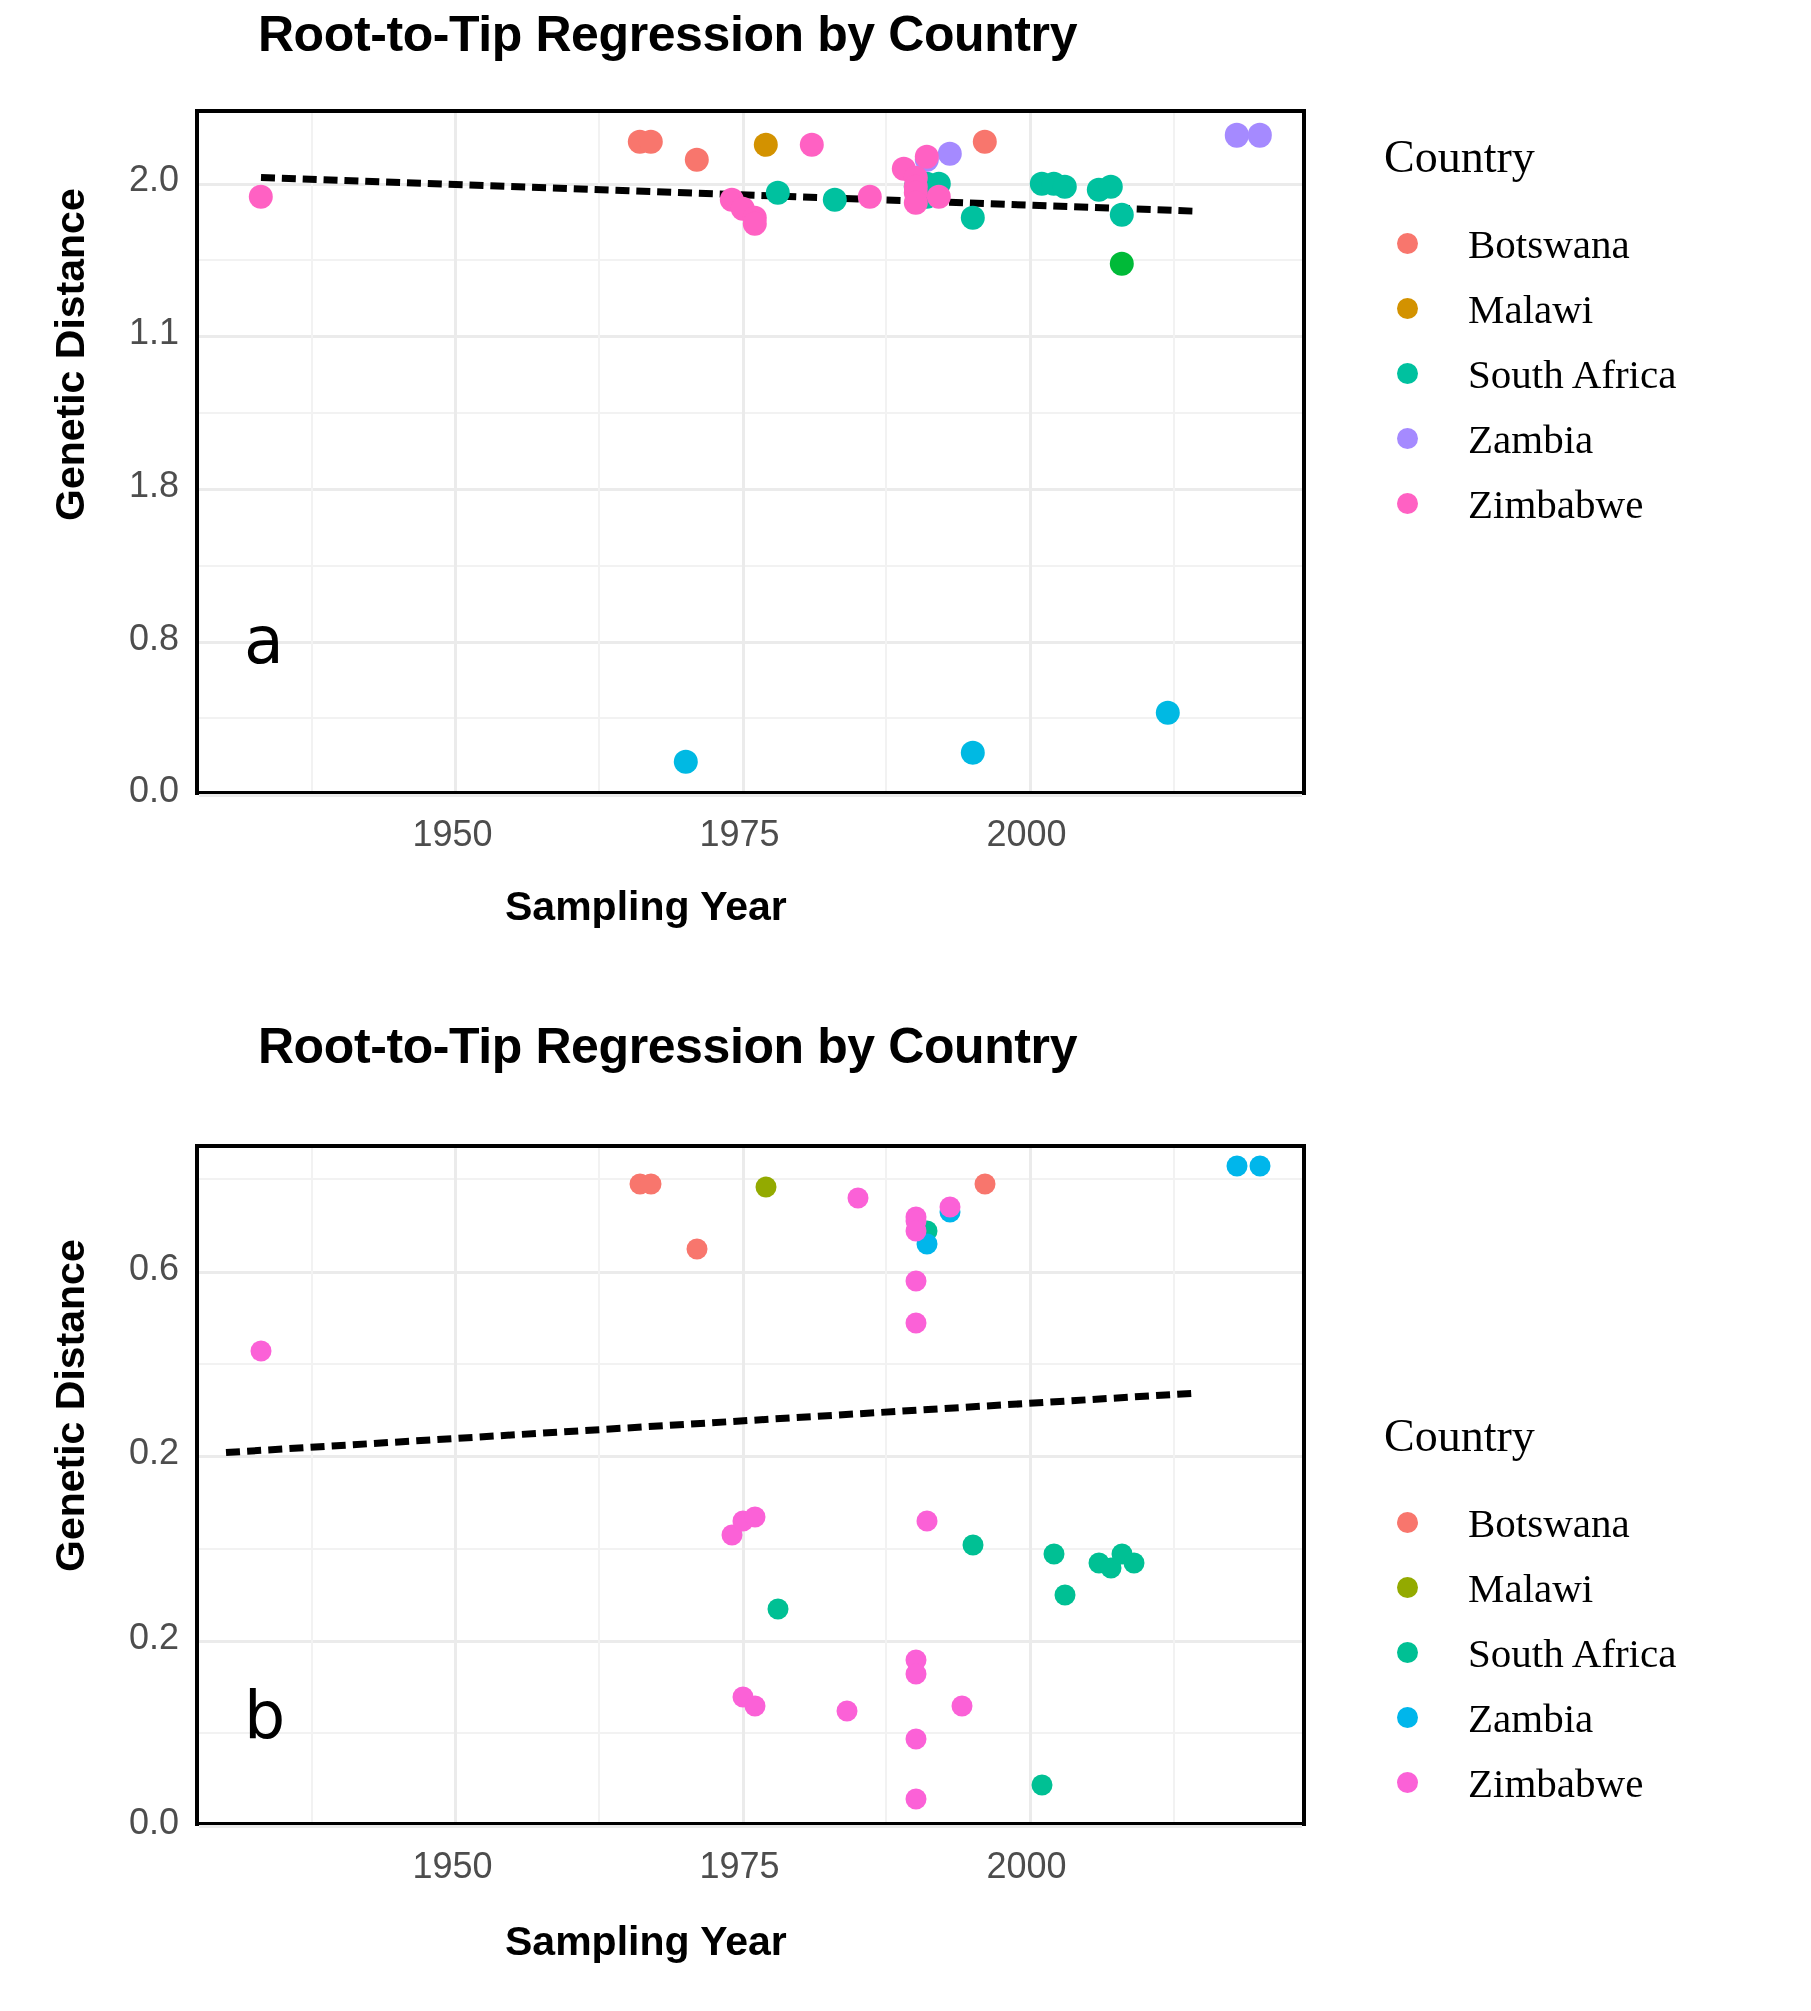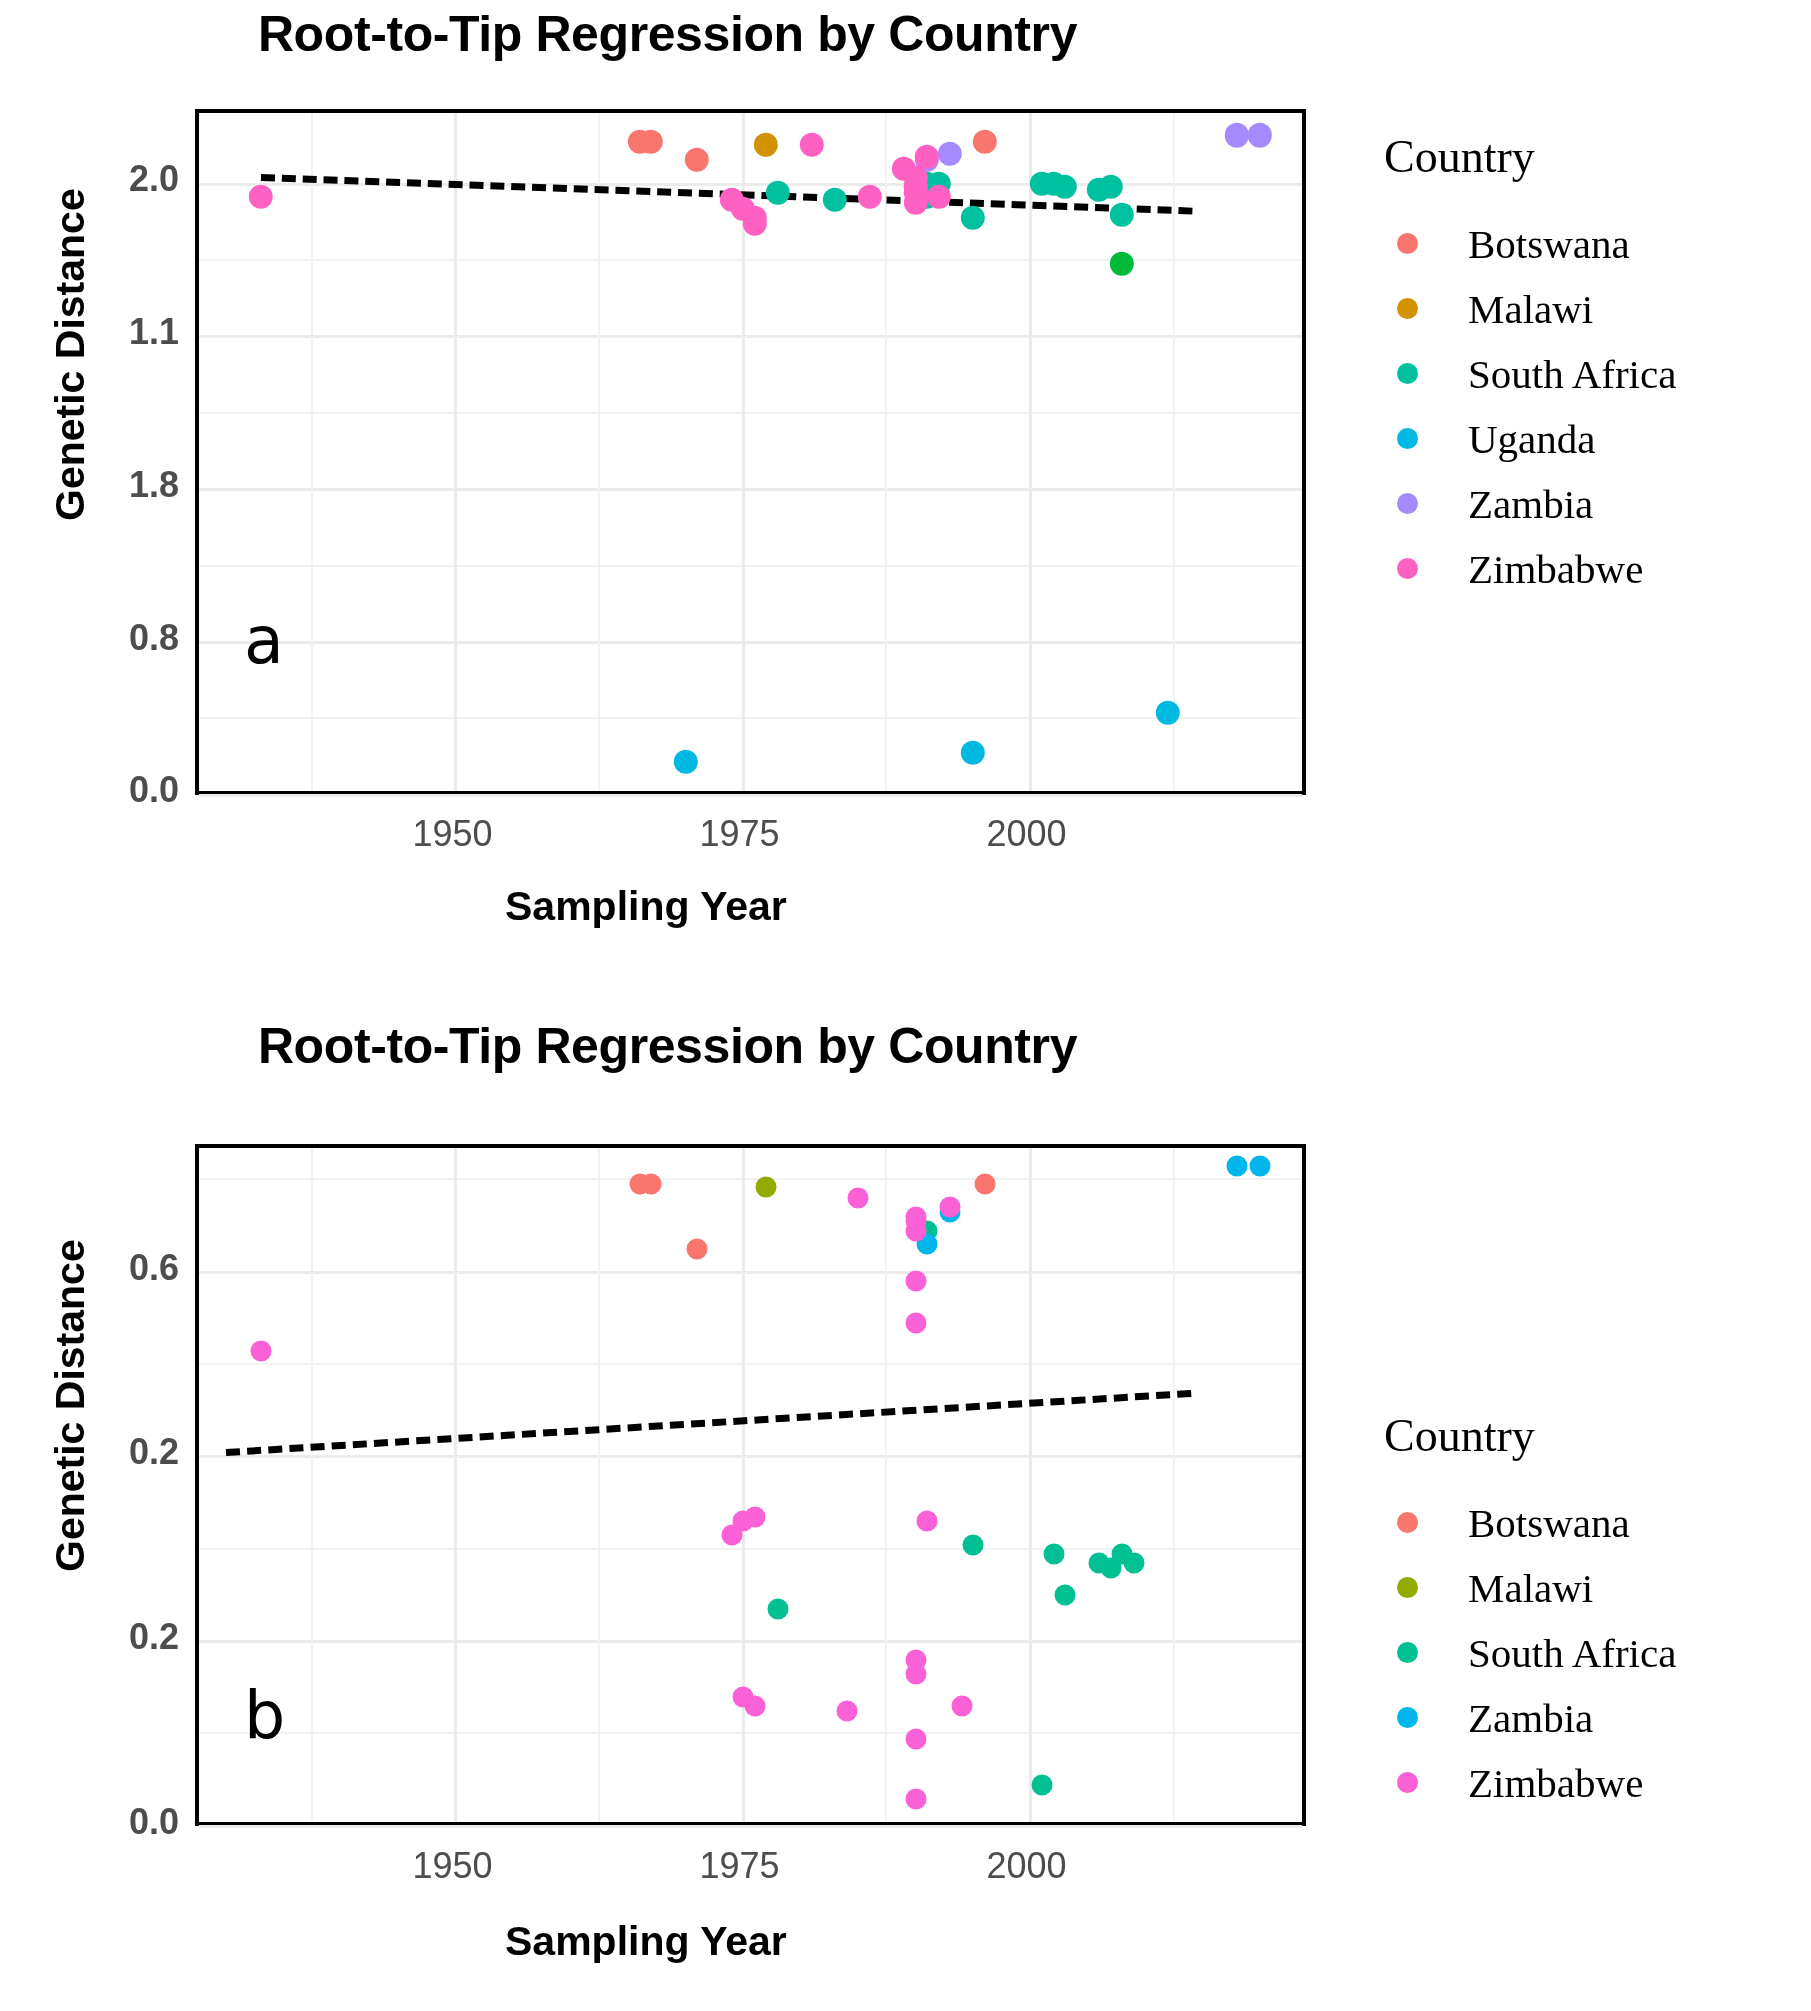--- a/index.html
+++ b/index.html
@@ -23,21 +23,21 @@
   }
   .xlab{position:absolute;font-weight:bold;font-size:41px;color:#000;white-space:nowrap;}
 
   .panel-box{position:absolute;background:#ffffff;border:4.1px solid #000;box-sizing:border-box;}
 
   .grid-line{position:absolute;background:#ebebeb;}
   .grid-h{left:0;right:0;height:3.3px;}
   .grid-v{top:0;bottom:0;width:3.3px;}
 
   .tick-label{position:absolute;font-size:36px;color:#4d4d4d;white-space:nowrap;}
-  .ytick{text-align:right;font-weight:bold;}
+  .ytick{text-align:right;}
   .xtick{text-align:center;}
 
   .pt{position:absolute;border-radius:50%;transform:translate(-50%,-50%);}
 
   .trend{position:absolute;height:0;border-top:7.3px dashed #000;}
 
   .panel-letter{position:absolute;font-size:65px;color:#000;font-family:"DejaVu Sans",sans-serif;}
 
   .legend{position:absolute;font-family:Liberation Serif, serif;}
   .legend-title{font-size:46px;color:#000;margin-bottom:28px;white-space:nowrap;}
@@ -149,26 +149,20 @@
             <span class="legend-label">Malawi</span>
           </div>
           <div class="legend-row">
             <span class="legend-key">
               <span class="legend-dot" style="background: rgb(0, 193, 159);"></span>
             </span>
             <span class="legend-label">South Africa</span>
           </div>
           <div class="legend-row">
             <span class="legend-key">
-              <span class="legend-dot" style="background: rgb(0, 185, 227);"></span>
-            </span>
-            <span class="legend-label">Uganda</span>
-          </div>
-          <div class="legend-row">
-            <span class="legend-key">
               <span class="legend-dot" style="background: rgb(165, 138, 255);"></span>
             </span>
             <span class="legend-label">Zambia</span>
           </div>
           <div class="legend-row">
             <span class="legend-key">
               <span class="legend-dot" style="background: rgb(255, 97, 195);"></span>
             </span>
             <span class="legend-label">Zimbabwe</span>
           </div>

